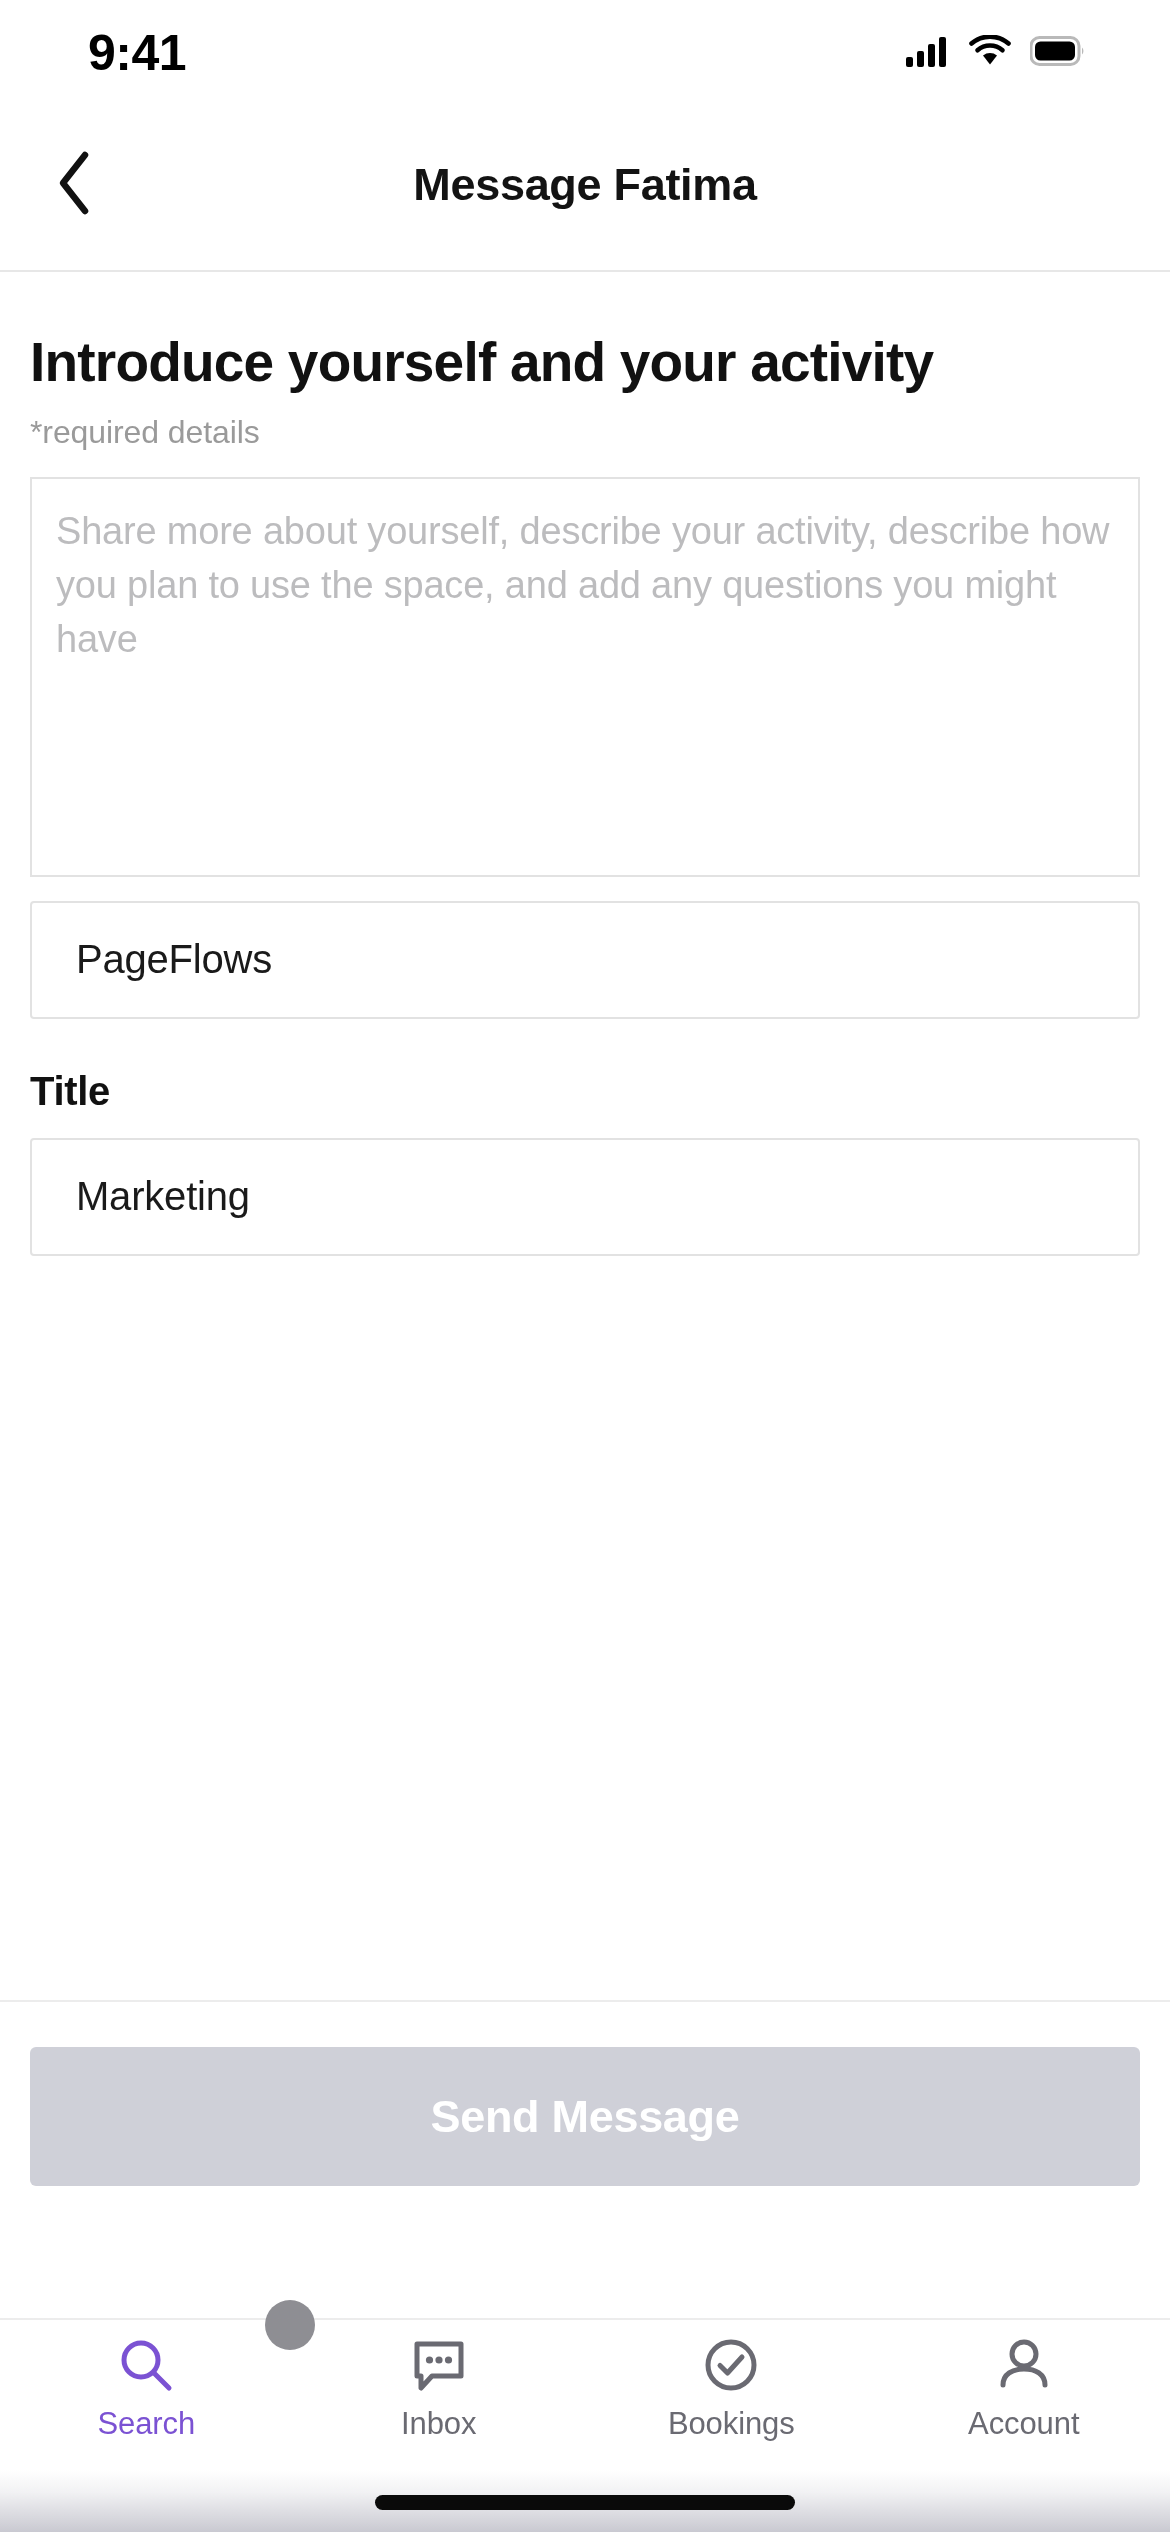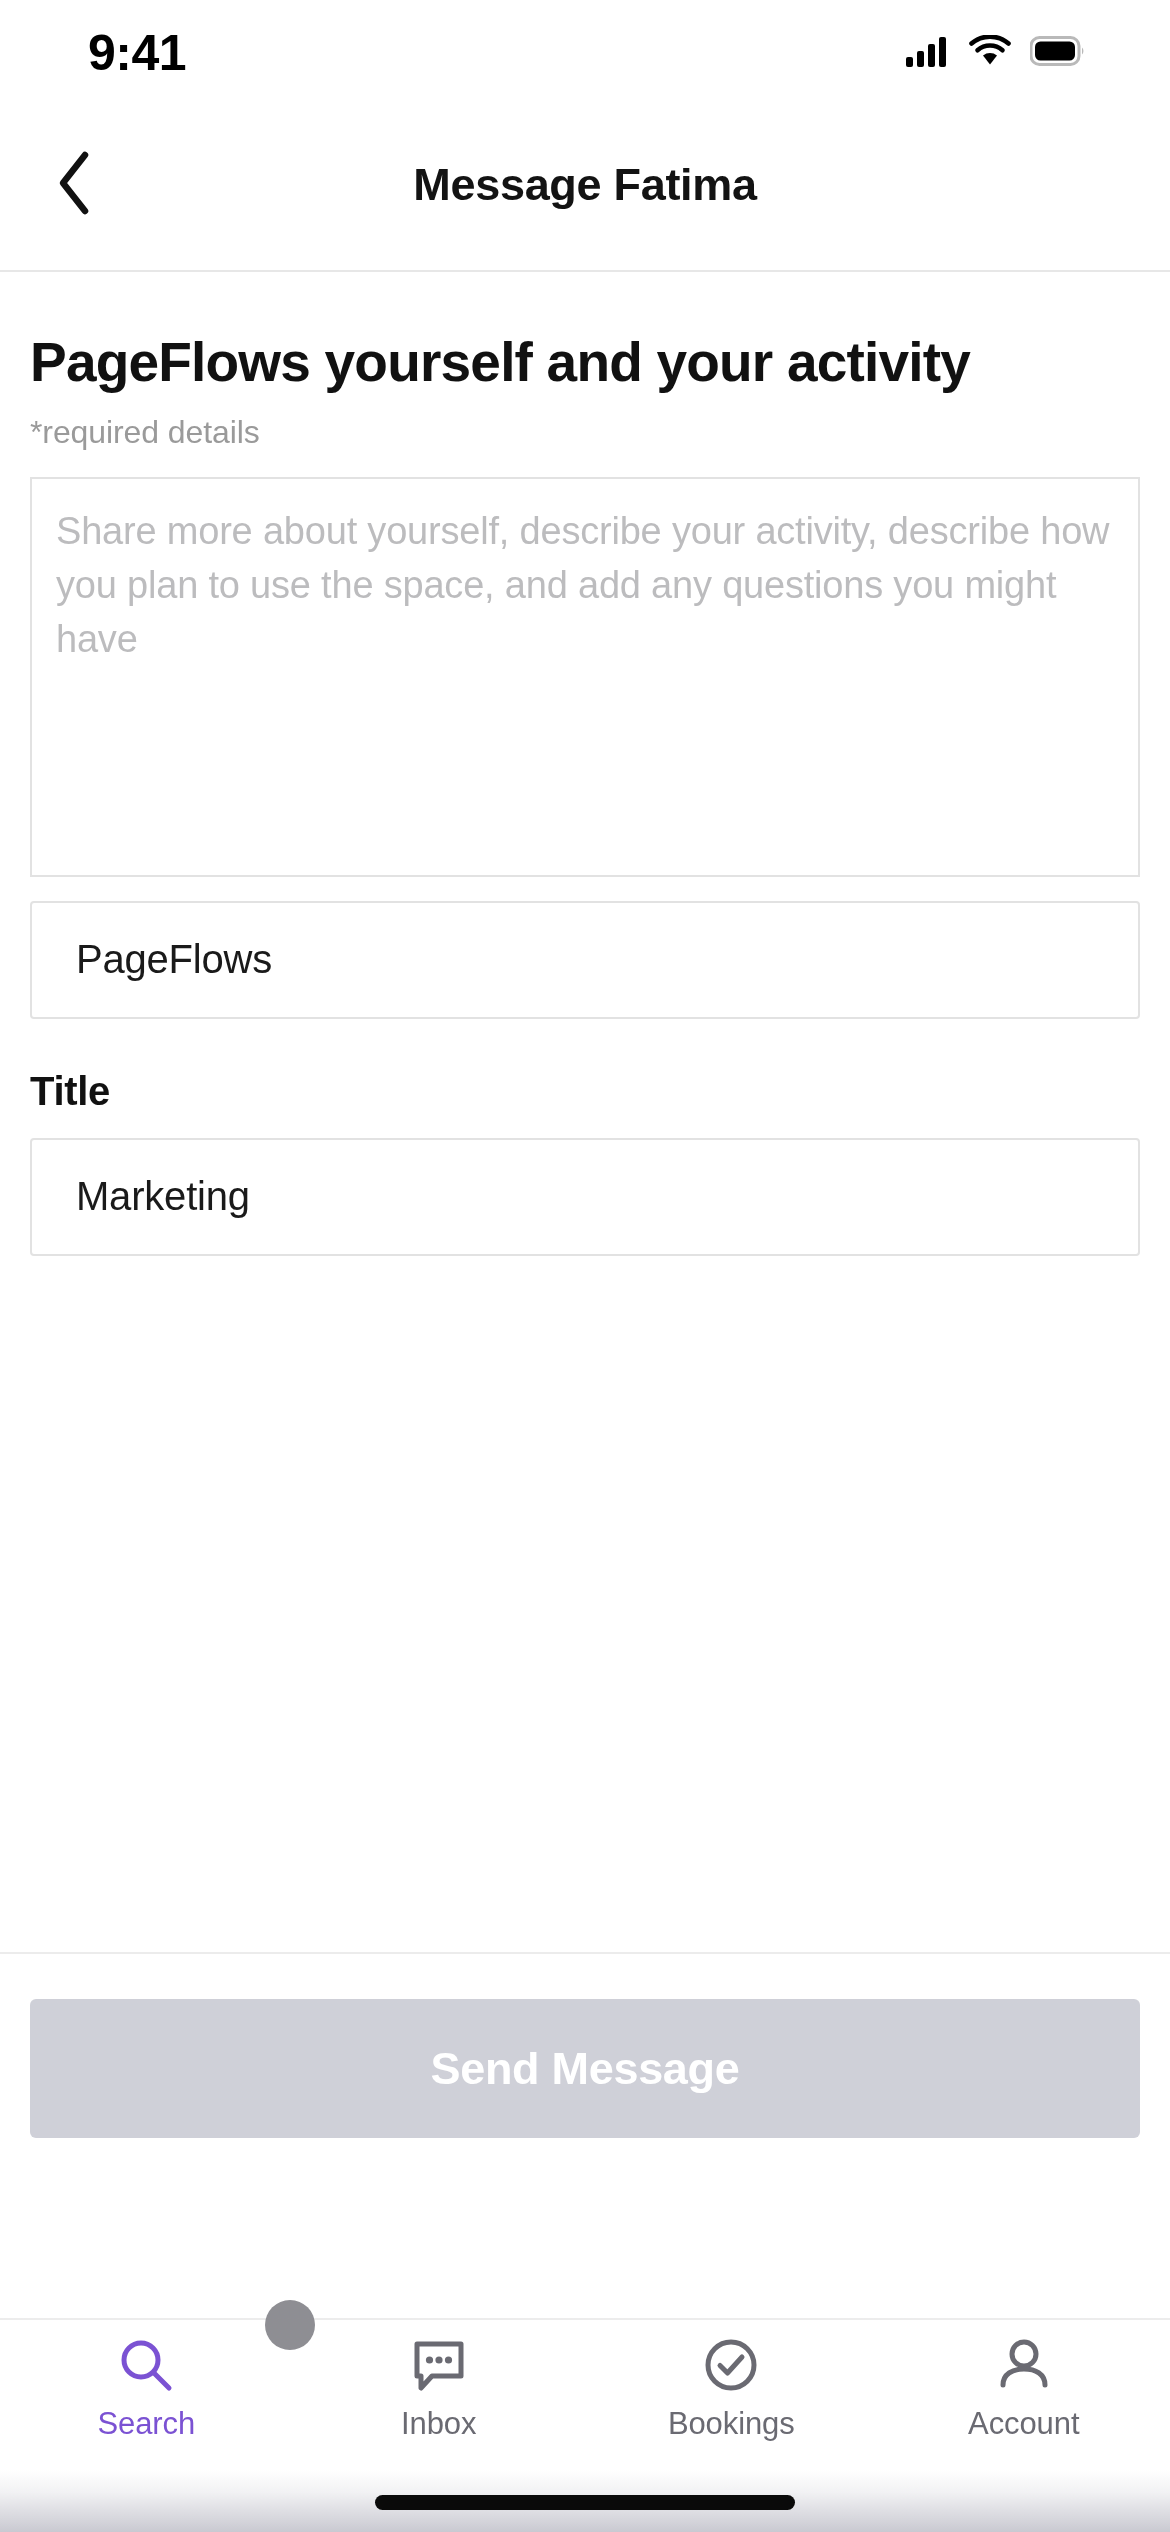--- a/index.html
+++ b/index.html
@@ -84,21 +84,21 @@
     background:#fff;
     display:flex; align-items:center;
     padding:0 24px;
   }
   .input-value {
     font-size:40px; color:#1a1a1a; letter-spacing:-0.2px;margin-left:20px;
   }
 
   
   .footer-bar {
-    position:absolute; top:1952px; left:0; width:1170px; height:250px;
+    position:absolute; top:2000px; left:0; width:1170px; height:250px;
     border-top:2px solid #ececec;
     background:#fff;
   }
   .send-button {
     position:absolute; top:45px; left:30px;
     width:1110px; height:139px;
     background:#cfd0d8; border:none; border-radius:6px;
     color:#ffffff; font-size:45px; font-weight:700; letter-spacing:-0.3px;
     font-family:"Liberation Sans", sans-serif;
     display:flex; align-items:center; justify-content:center;
@@ -179,21 +179,21 @@
         <svg width="42" height="66" viewBox="0 0 42 66">
           <path d="M30 5 L8 33 L30 61" fill="none" stroke="#111" stroke-width="6.5" stroke-linecap="round" stroke-linejoin="round"></path>
         </svg>
       </span>
     </div>
     <div class="nav-title">Message Fatima</div>
   </div>
 
   <div class="content">
 
-    <div class="page-heading">PageFlows yourself and your activity</div>
+    <div class="page-heading">Introduce yourself and your activity</div>
     <div class="required-note">*required details</div>
 
     <div class="field-group">
       <div class="textarea-box">
         <div class="textarea-placeholder">Share more about yourself, describe your activity, describe how you plan to use the space, and add any questions you might have</div>
       </div>
     </div>
 
     <div class="field-group">
       <div class="input-box">

